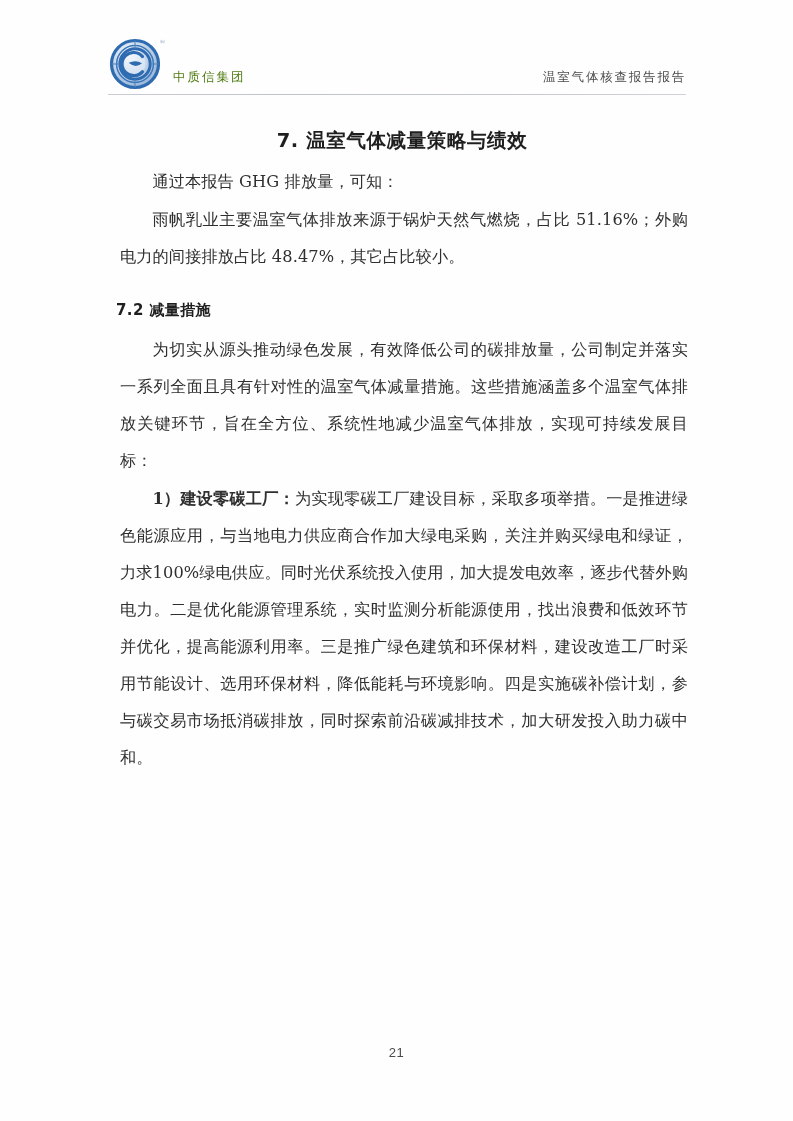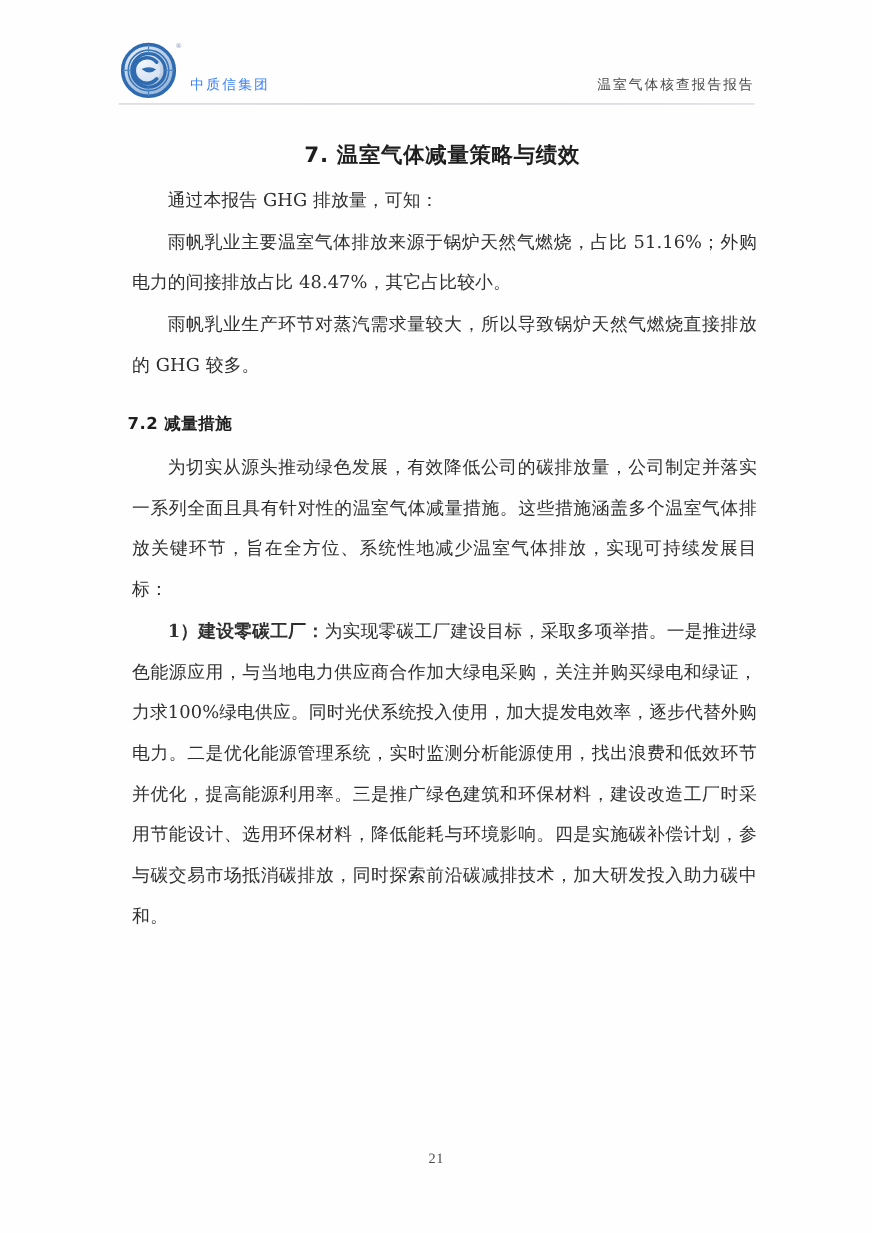--- a/index.html
+++ b/index.html
@@ -53,21 +53,21 @@
     right: -1px;
     top: 3px;
     font-size: 7px;
     color: #7d93b5;
     font-family: "Liberation Serif", serif;
   }
   .brand-name {
     font-family: Liberation Serif, serif;
     font-size: 12.5px;
     letter-spacing: 2.0px;
-    color: #3b82f6;
+    color: #4d7c0f;
     padding-bottom: 6px;
     white-space: nowrap;
     margin-top: 48px;
   }
   .header-right {
     font-family: Liberation Serif, serif;
     font-size: 12.5px;
     letter-spacing: 1.8px;
     color: #4a4a4a;
     padding-bottom: 6px;
@@ -131,21 +131,21 @@
 
   
   .footer {
     position: absolute;
     left: 0;
     top: 1042px;
     width: 793px;
     text-align: center;
   }
   .page-num {
-    font-family: Liberation Serif, serif;
+    font-family: Liberation Sans, sans-serif;
     font-size: 13px;
     color: #4a4a4a;
     letter-spacing: 0.5px;
   }
 </style>
 </head>
 <body>
 
 <div class="page">
 
@@ -182,21 +182,20 @@
   </div>
   <div class="header-rule"></div>
 
   <div class="content">
 
     <h1 class="sec-title">7. 温室气体减量策略与绩效</h1>
 
 
     <p class="body indent first-para">通过本报告 GHG 排放量，可知：</p>
     <p class="body indent gap">雨帆乳业主要温室气体排放来源于锅炉天然气燃烧，占比 51.16%；外购电力的间接排放占比 48.47%，其它占比较小。</p>
-    <p class="body indent gap">雨帆乳业生产环节对蒸汽需求量较大，所以导致锅炉天然气燃烧直接排放的 GHG 较多。</p>
 
     <h2 class="sub-title tight-top">7.2 减量措施</h2>
 
     <p class="body indent first-para">为切实从源头推动绿色发展，有效降低公司的碳排放量，公司制定并落实一系列全面且具有针对性的温室气体减量措施。这些措施涵盖多个温室气体排放关键环节，旨在全方位、系统性地减少温室气体排放，实现可持续发展目标：</p>
 
     <p class="body indent gap"><span class="bold-run">1）建设零碳工厂：</span><span>为实现零碳工厂建设目标，采取多项举措。一是推进绿色能源应用，与当地电力供应商合作加大绿电采购，关注并购买绿电和绿证，力求100%绿电供应。同时光伏系统投入使用，加大提发电效率，逐步代替外购电力。二是优化能源管理系统，实时监测分析能源使用，找出浪费和低效环节并优化，提高能源利用率。三是推广绿色建筑和环保材料，建设改造工厂时采用节能设计、选用环保材料，降低能耗与环境影响。四是实施碳补偿计划，参与碳交易市场抵消碳排放，同时探索前沿碳减排技术，加大研发投入助力碳中和。</span></p>
 
   </div>
 
   <div class="footer">

